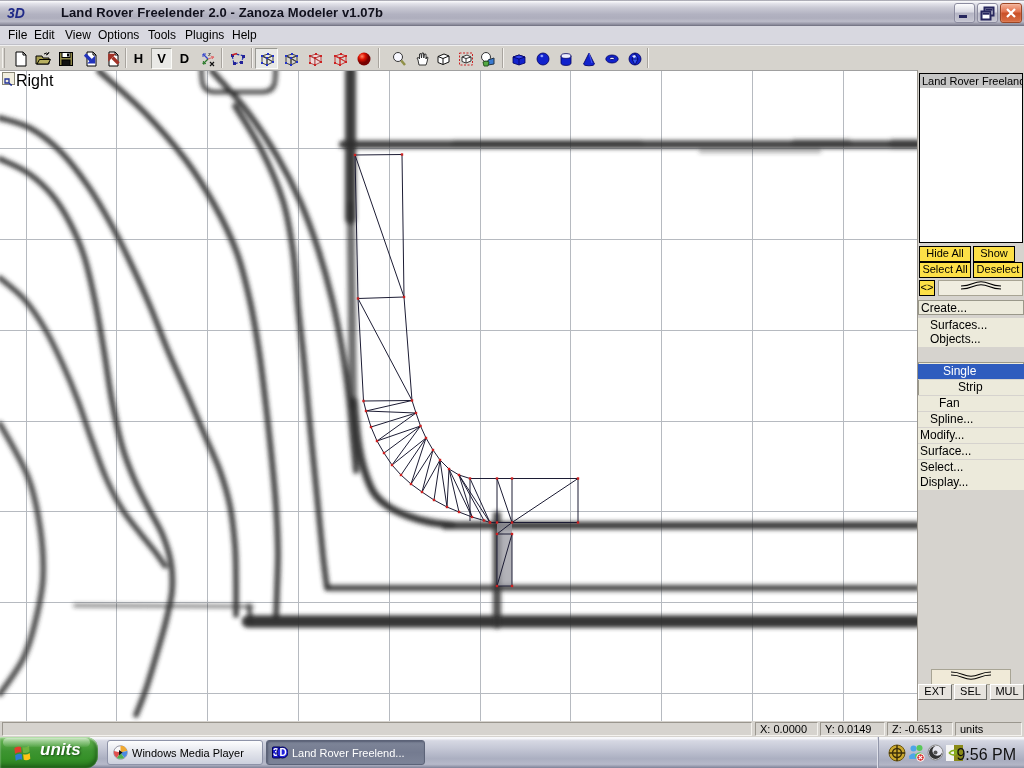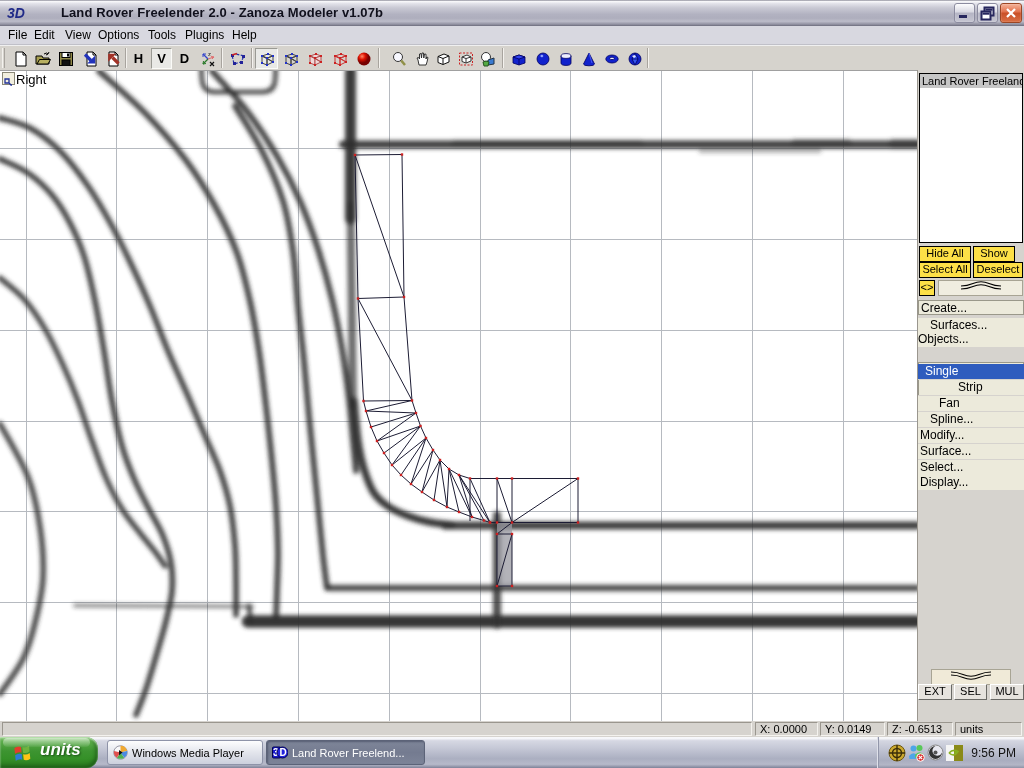--- a/index.html
+++ b/index.html
@@ -15,21 +15,21 @@
 #bmax svg { position:absolute; left:2px; top:2px; }
 #menubar { position:absolute; left:0; top:26px; width:1024px; height:19px; background:#d8d8e0; border-bottom:1px solid #c0c0c8; }
 .mi { position:absolute; top:2px; font-size:12px; color:#000; }
 #toolbar { position:absolute; left:0; top:45px; width:1024px; height:25px; background:#d6d3cd; border-top:1px solid #f0f0f0; }
 .tbn { position:absolute; top:2px; height:21px; display:flex; align-items:center; justify-content:center; }
 .tbp { background:#e9e9e6; border:1px solid; border-color:#9a9a94 #fbfbf8 #fbfbf8 #9a9a94; }
 .ttx { font-size:13px; font-weight:bold; color:#000; }
 .tsep { position:absolute; top:2px; width:2px; height:20px; border-left:1px solid #a8a49e; border-right:1px solid #f4f2ee; }
 .grip { position:absolute; left:2px; top:2px; width:3px; height:20px; border-left:1px solid #f4f2ee; border-right:1px solid #a8a49e; }
 #vpwrap { position:absolute; left:0; top:70px; width:917px; height:651px; background:#fff; overflow:hidden; border-top:1px solid #a0a0a0; }
-#vplabel { position:absolute; left:16px; top:1px; font-size:13px; color:#000; }
+#vplabel { position:absolute; left:16px; top:1px; font-size:16px; color:#000; }
 #vpicon { position:absolute; left:2px; top:1px; width:13px; height:13px; background:#f2efdf; border:1px solid #8a8878; }
 #panel { position:absolute; left:917px; top:70px; width:107px; height:651px; background:#d6d3ce; border-left:1px solid #9a968e; }
 #plist { position:absolute; left:1px; top:3px; width:104px; height:170px; background:#fff; border:1px solid #000; font-size:11px; }
 #plist .sel { background:#c6c6c6; padding:1px 0 1px 2px; white-space:nowrap; overflow:hidden; }
 .pbtn { position:absolute; height:16px; background:#fde047; border:1px solid #000; font-size:11px; text-align:center; line-height:13px; color:#000; }
 .prow { position:absolute; left:0; width:106px; height:15px; background:#eceadb; font-size:12px; color:#000; line-height:15px; }
 .psel { background:#2f5cbe; color:#fff; }
 .pbox { border:1px solid #9a988a; }
 .psub { border-left:1px solid #9a988a; }
 #statusbar { position:absolute; left:0; top:721px; width:1024px; height:16px; background:#d6d3ce; }
@@ -40,21 +40,21 @@
   background:linear-gradient(#8ecb7c 0%,#5cad4a 15%,#3d9431 45%,#359028 70%,#2b7a20 100%);
   box-shadow:inset 0 1px 2px #c8eec0, inset -2px -2px 4px #1c5a16; }
 #startbtn span { position:absolute; left:40px; top:3px; color:#fff; font-size:17px; font-weight:bold; font-style:italic; text-shadow:1px 1px 2px #1a4f14; }
 #startbtn svg { position:absolute; left:13px; top:6px; }
 #startbtn:after { content:""; position:absolute; left:3px; top:1px; right:8px; height:9px; border-radius:8px; background:linear-gradient(rgba(255,255,255,0.55),rgba(255,255,255,0.05)); }
 .task { position:absolute; top:3px; height:25px; border-radius:3px; border:1px solid #8e93a8;
   background:linear-gradient(#fdfdfe,#e3e5ec 50%,#ccd0dd); font-size:11px; color:#000; display:flex; align-items:center; padding-left:5px; gap:4px; white-space:nowrap; overflow:hidden; }
 .task.active { background:linear-gradient(#7f8699,#747b90 50%,#7d8498); color:#fff; border-color:#5c6378; box-shadow:inset 1px 1px 2px #565d72; }
 #tray { position:absolute; right:0; top:0; width:146px; height:31px; border-left:1px solid #9296aa; box-shadow:-1px 0 0 #dfe1ea;
   background:linear-gradient(#eff0f6 0%,#fdfdfe 3%,#d4d6e1 12%,#c4c7d5 35%,#a9adbf 75%,#b3b6c6 90%,#8e92a6 100%); display:flex; align-items:center; }
-#clock { position:absolute; right:8px; top:9px; font-size:12px; color:#111; }
+#clock { position:absolute; right:8px; top:9px; font-size:16px; color:#111; }
 .tico { margin-left:2px; display:flex; }
 </style></head>
 <body>
 <div id="titlebar">
  <svg id="tlogo" width="20" height="16" viewBox="0 0 20 16">
       <text x="0" y="13" font-family="Liberation Sans" font-weight="bold" font-style="italic" font-size="14" fill="#202a88">3D</text>
     </svg>
  <div id="ttext">Land Rover Freelender 2.0 - Zanoza Modeler v1.07b</div>
  <div class="wbtn" id="bmin"></div>
     <div class="wbtn" id="bmax">
@@ -471,23 +471,23 @@
  <div class="pbtn" style="left:1px;top:176px;width:52px">Hide All</div>
  <div class="pbtn" style="left:55px;top:176px;width:42px">Show All</div>
  <div class="pbtn" style="left:1px;top:192px;width:52px">Select All</div>
  <div class="pbtn" style="left:55px;top:192px;width:50px">Deselect</div>
  <div class="pbtn" style="left:1px;top:210px;width:16px">&lt;&gt;</div>
  <div class="pbtn" style="left:20px;top:210px;width:85px;background:#f0ede0;border-color:#a8a494"><svg width="44" height="10" viewBox="0 0 44 10">
         <path d="M2,8 Q8,8 14,5.5 Q22,2 30,5.5 Q36,8 42,8 M2,5 Q8,5 14,2.5 Q22,-1 30,2.5 Q36,5 42,5" stroke="#000" fill="none" stroke-width="1.1"></path>
       </svg></div>
  <div class="prow pbox" style="top:230px;padding-left:2px">Create...</div>
     <div class="prow" style="top:248px;padding-left:12px">Surfaces...</div>
-    <div class="prow" style="top:262px;">Objects...</div>
+    <div class="prow" style="top:262px;padding-left:12px">Objects...</div>
     <div class="prow pbox" style="top:292px;padding-left:12px">Faces...</div>
-    <div class="prow psel" style="top:294px;padding-left:7px">Single</div>
+    <div class="prow psel" style="top:294px;padding-left:25px">Single</div>
     <div class="prow psub" style="top:310px;padding-left:39px">Strip</div>
     <div class="prow" style="top:326px;padding-left:21px">Fan</div>
     <div class="prow" style="top:342px;padding-left:12px">Spline...</div>
     <div class="prow" style="top:358px;padding-left:2px">Modify...</div>
     <div class="prow" style="top:374px;padding-left:2px">Surface...</div>
     <div class="prow" style="top:390px;padding-left:2px">Select...</div>
     <div class="prow" style="top:405px;padding-left:2px">Display...</div>
  <div class="pbtn" style="left:13px;top:599px;width:80px;background:#f0ead8;border-color:#a8a494"><svg width="44" height="10" viewBox="0 0 44 10">
         <path d="M2,2 Q8,2 14,4.5 Q22,8 30,4.5 Q36,2 42,2 M2,5 Q8,5 14,7.5 Q22,11 30,7.5 Q36,5 42,5" stroke="#000" fill="none" stroke-width="1.1"></path>
       </svg></div>

